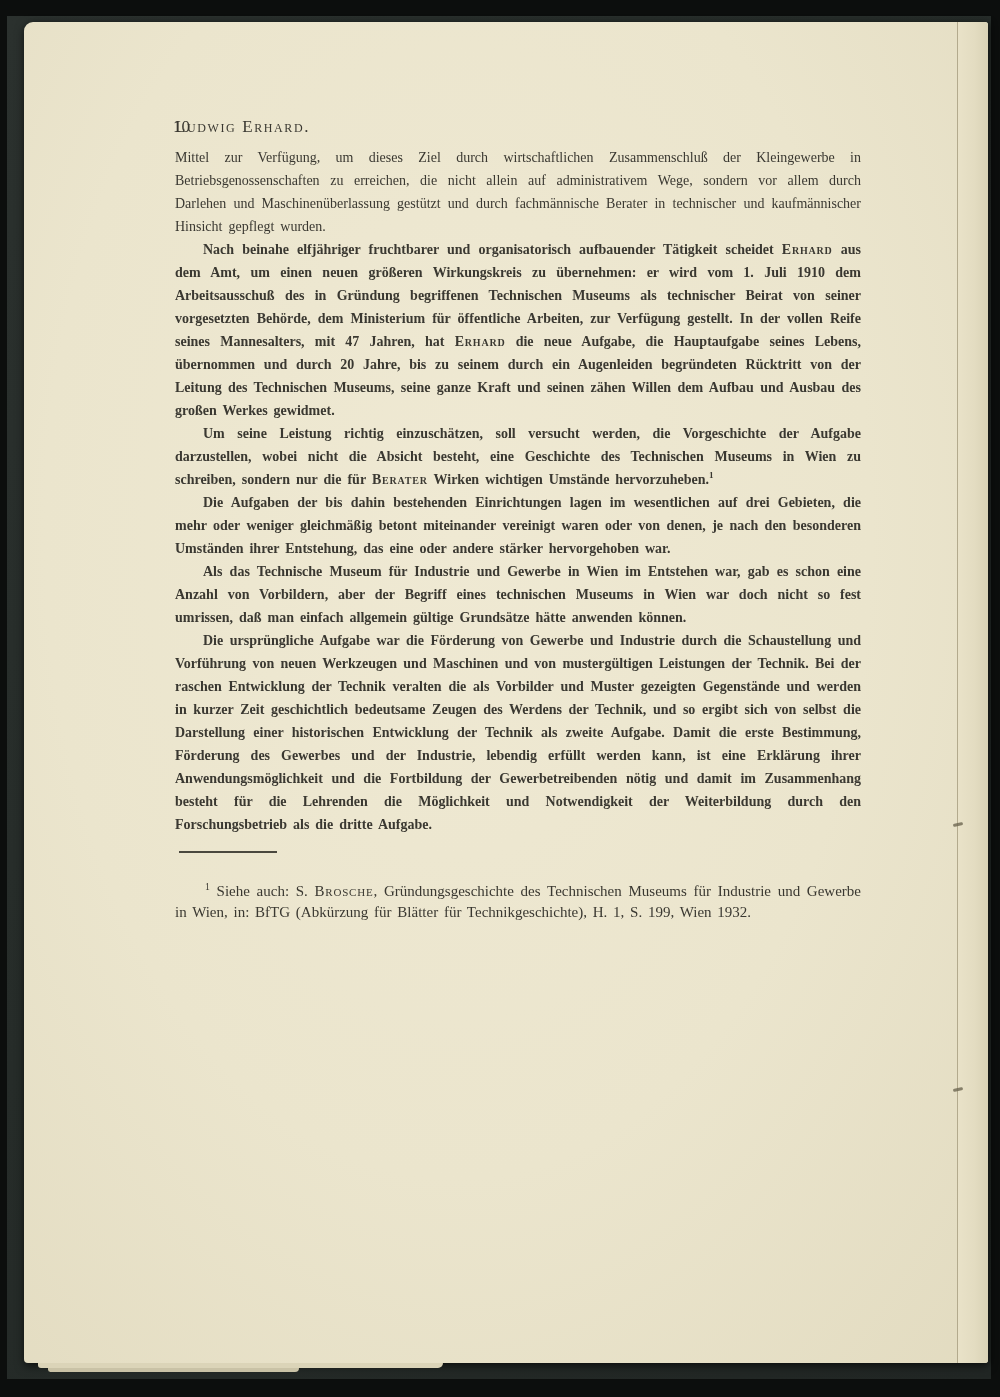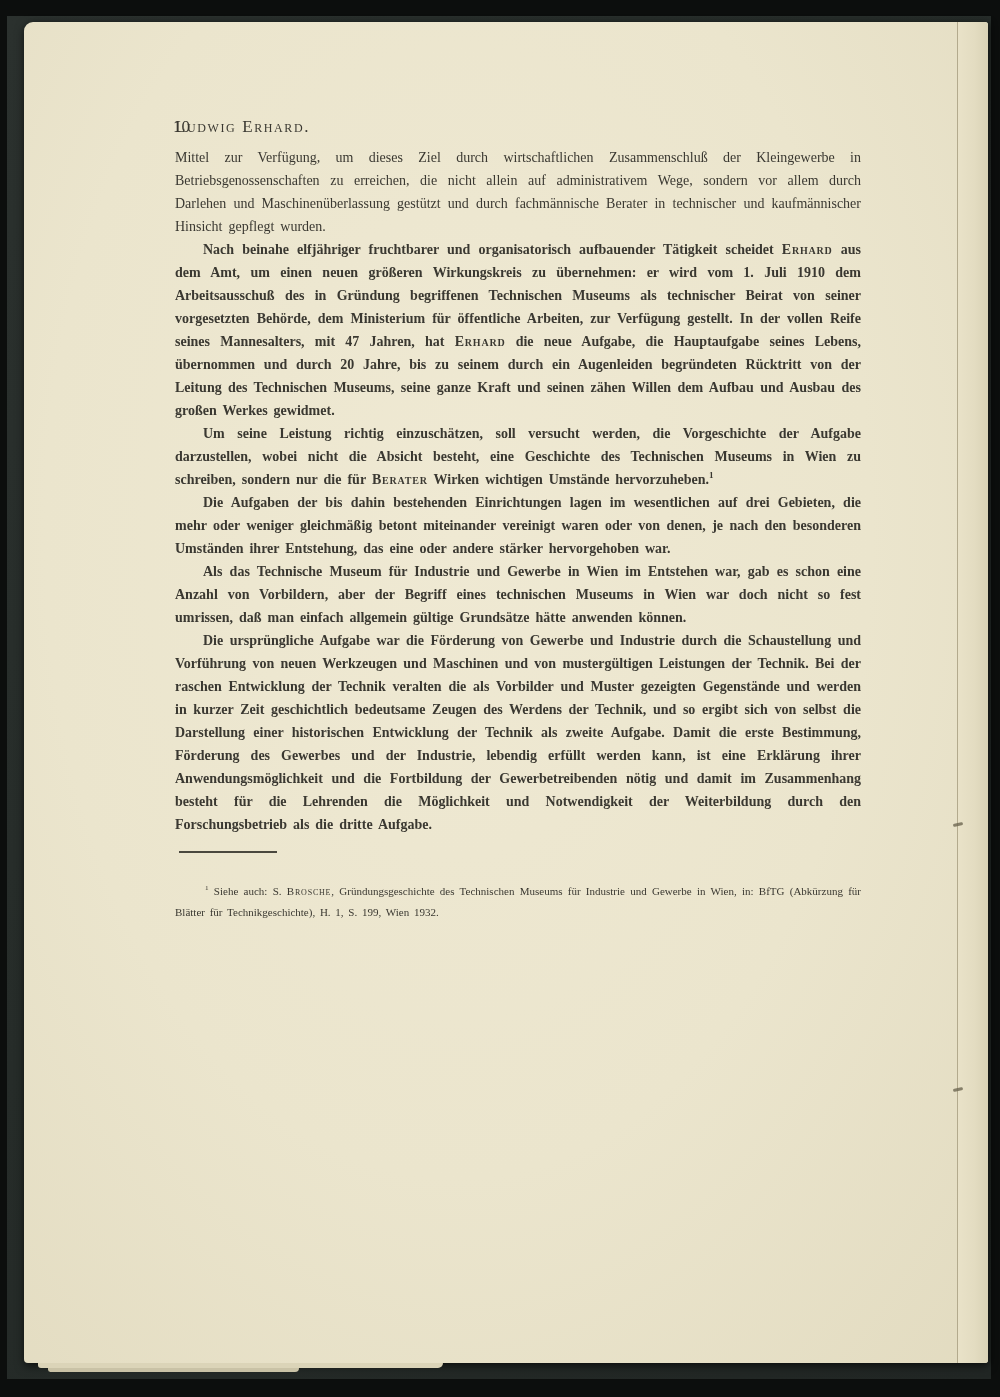--- a/index.html
+++ b/index.html
@@ -120,21 +120,21 @@
     font-size: 0.65em;
     line-height: 0;
   }
   .footnote-separator {
     width: 98px;
     height: 2px;
     background: #4a483e;
     margin: 15px 0 11px 4px;
   }
   .footnote-text {
-    font-size: 11px;
+    font-size: 15px;
     line-height: 21px;
     text-align: justify;
     word-spacing: 2px;
     hyphens: auto;
     margin-top: 28px;
     -webkit-hyphens: auto;
   }
   .footnote-text .first-indent { display: inline-block; width: 30px; }
 </style>
 </head>

